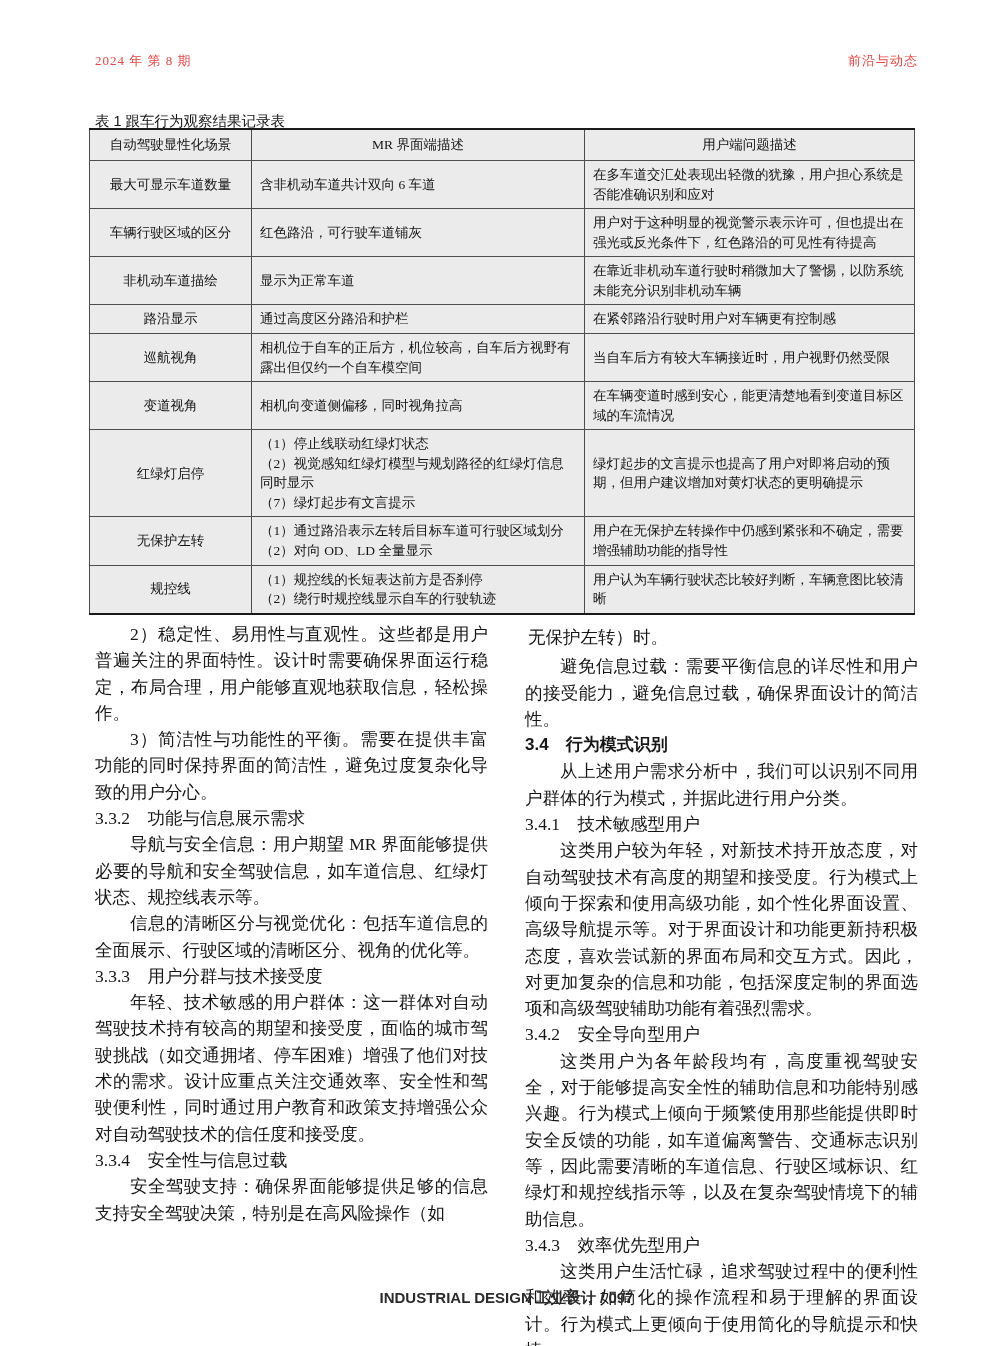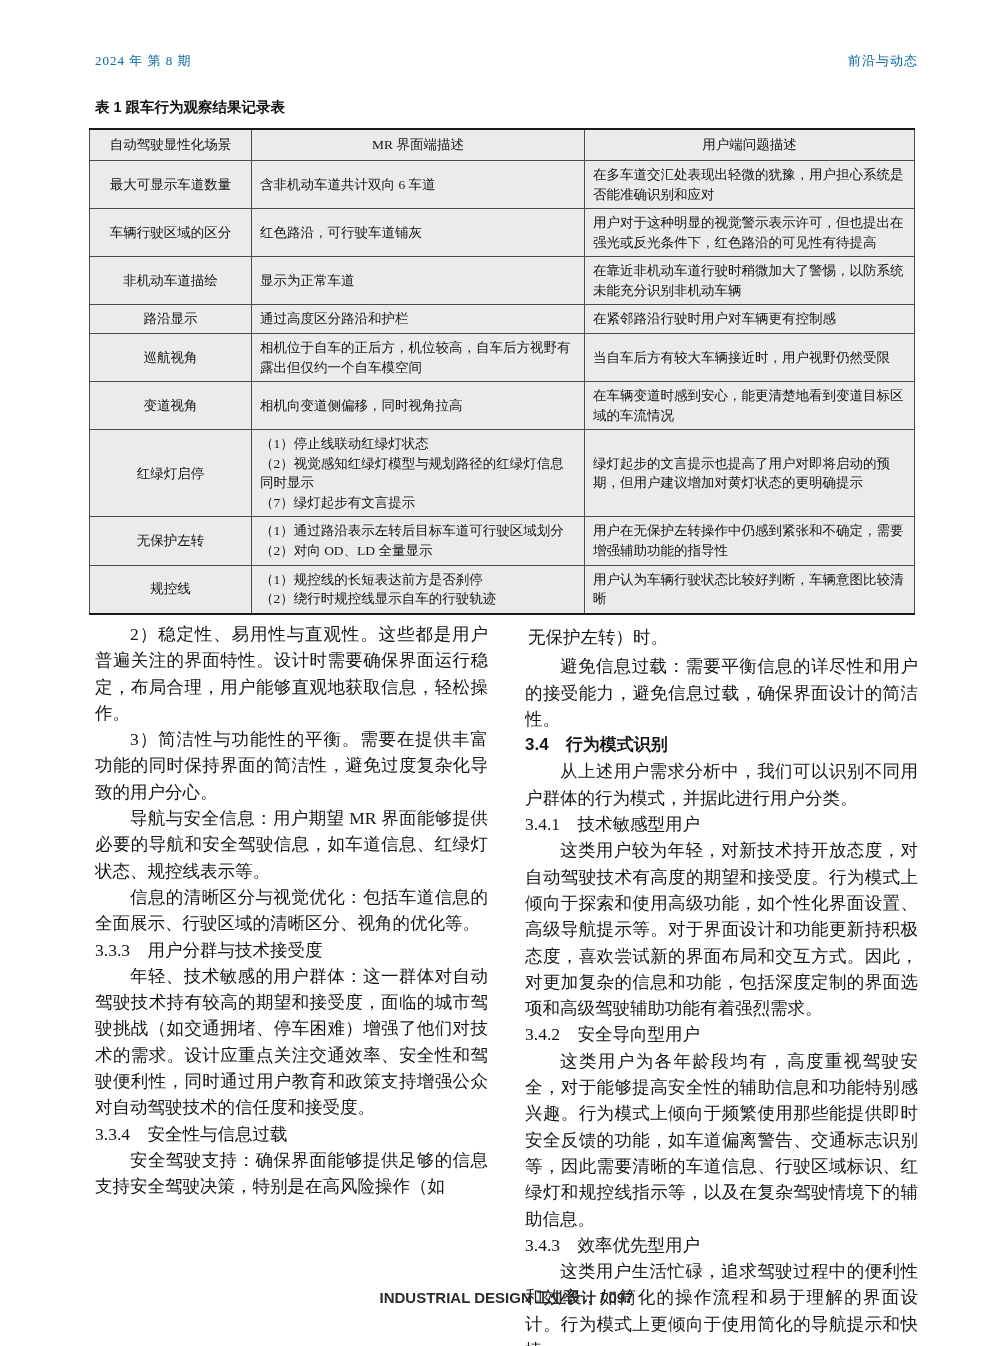--- a/index.html
+++ b/index.html
@@ -6,27 +6,27 @@
   body { background:#ffffff; }
   .page {
     position:relative; width:992px; height:1346px; background:#ffffff;
     font-family:"Liberation Serif","DejaVu Serif",serif; color:#1c1c1c;
     overflow:hidden;
   }
   
   .page-header {
     position:absolute; top:52px; left:95px; width:823px;
     display:flex; justify-content:space-between;
-    font-size:13px; color:#0369a1; letter-spacing:1px;
+    font-size:13px; color:#ef4444; letter-spacing:1px;
   }
   
   .table-caption {
-    position:absolute; top:98px; left:95px;
+    position:absolute; top:112px; left:95px;
     font-family:"Liberation Sans","DejaVu Sans",sans-serif;
-    font-weight:bold; font-size:14.5px; color:#111;
+    font-weight:normal; font-size:14.5px; color:#111;
   }
   
   table.obs {
     position:absolute; top:128px; left:89px; width:825px;
     border-collapse:collapse; table-layout:fixed;
     background:#ebebeb; font-size:13.5px; line-height:1.45; color:#151515;
     border-top:2.5px solid #1a1a1a; border-bottom:2.5px solid #1a1a1a;
   }
   table.obs col.c1 { width:162px; }
   table.obs col.c2 { width:333px; }
@@ -136,20 +136,21 @@
 （2）绕行时规控线显示自车的行驶轨迹</td>
           <td class="user">用户认为车辆行驶状态比较好判断，车辆意图比较清晰</td>
         </tr>
       </tbody>
   </table>
 
   <div class="columns">
     <div class="col">
         <p class="para">2）稳定性、易用性与直观性。这些都是用户普遍关注的界面特性。设计时需要确保界面运行稳定，布局合理，用户能够直观地获取信息，轻松操作。</p>
         <p class="para">3）简洁性与功能性的平衡。需要在提供丰富功能的同时保持界面的简洁性，避免过度复杂化导致的用户分心。</p>
+        <p class="h3">3.3.2　功能与信息展示需求</p>
         <p class="para">导航与安全信息：用户期望 MR 界面能够提供必要的导航和安全驾驶信息，如车道信息、红绿灯状态、规控线表示等。</p>
         <p class="para">信息的清晰区分与视觉优化：包括车道信息的全面展示、行驶区域的清晰区分、视角的优化等。</p>
         <p class="h3">3.3.3　用户分群与技术接受度</p>
         <p class="para">年轻、技术敏感的用户群体：这一群体对自动驾驶技术持有较高的期望和接受度，面临的城市驾驶挑战（如交通拥堵、停车困难）增强了他们对技术的需求。设计应重点关注交通效率、安全性和驾驶便利性，同时通过用户教育和政策支持增强公众对自动驾驶技术的信任度和接受度。</p>
         <p class="h3">3.3.4　安全性与信息过载</p>
         <p class="para">安全驾驶支持：确保界面能够提供足够的信息支持安全驾驶决策，特别是在高风险操作（如</p>
       </div>
     <div class="col">
         <p class="para-cont">无保护左转）时。</p>
         <p class="para">避免信息过载：需要平衡信息的详尽性和用户的接受能力，避免信息过载，确保界面设计的简洁性。</p>

